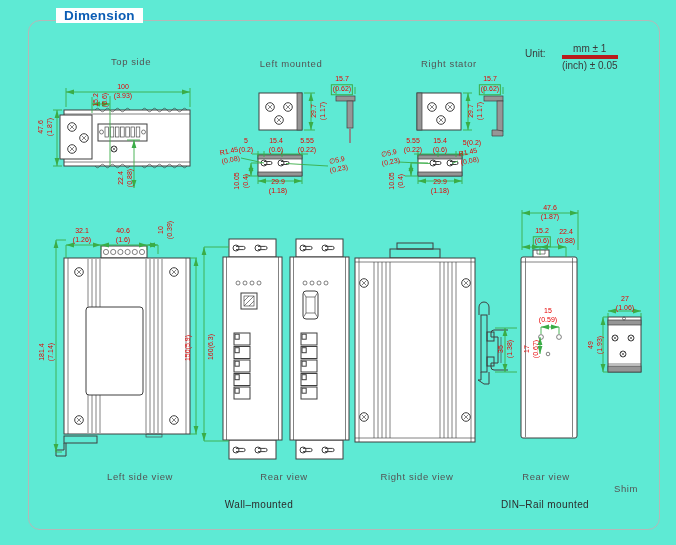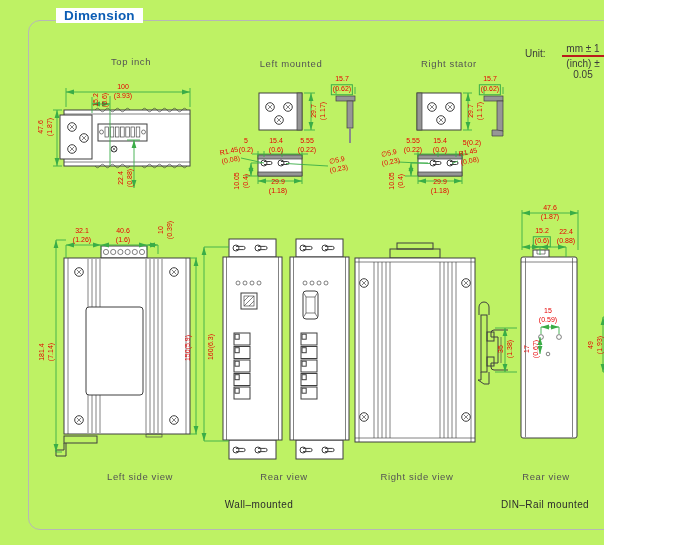--- a/index.html
+++ b/index.html
@@ -1,29 +1,29 @@
 <!DOCTYPE html>
 <html><head>
 <meta charset="utf-8">
 <style>
   *{margin:0;padding:0;box-sizing:border-box}
   html,body{width:676px;height:545px;background:#fff;font-family:"Liberation Sans",sans-serif}
-  .page{position:relative;width:604px;height:545px;background:#bef264;overflow:hidden}
+  .page{position:relative;width:676px;height:545px;background:#5eead4;overflow:hidden}
   .frame{position:absolute;left:28px;top:20px;width:632px;height:510px;border:1.5px solid #b7b7b7;border-radius:12px}
   .title{position:absolute;left:56px;top:8px;background:#fff;padding:0 8px;color:#0b5cb4;font-weight:bold;font-size:13.5px;letter-spacing:.2px}
   .vlabel{position:absolute;transform:translate(-50%,-50%);color:#545454;font-size:9.5px;letter-spacing:.6px;white-space:nowrap}
   .foot{position:absolute;transform:translate(-50%,-50%);color:#2c2c2c;font-size:10px;letter-spacing:.4px;white-space:nowrap}
   .dim{position:absolute;transform:translate(-50%,-50%);color:#e60000;font-size:7px;line-height:1.25;text-align:center;white-space:nowrap}
   .dim span{display:block}
   .dim.v{transform:translate(-50%,-50%) rotate(-90deg)}
   .dim.t{transform:translate(-50%,-50%) rotate(-12deg)}
   .boxed{border:1px solid #3aad47;padding:0 1px}
   .unit-prefix{position:absolute;color:#3a3a3a;font-size:10px}
   .frac{position:absolute;color:#3a3a3a;font-size:10px;text-align:center}
-  .frac .num{border-bottom:2px solid #b91c1c;padding:0 3px 1px 3px}
+  .frac .num{border-bottom:4px solid #b91c1c;padding:0 3px 1px 3px}
   .frac .den{padding-top:1px}
   svg.art{position:absolute;left:0;top:0}
   .o{stroke:#3f3f3f;stroke-width:1;fill:none}
   .of{stroke:#3f3f3f;stroke-width:1;fill:#fff}
   .thin{stroke-width:.65}
   .gy{fill:#969696;stroke:#3f3f3f;stroke-width:.7}
   .g{stroke:#3aad47;stroke-width:.9;fill:none}
   .arr{marker-start:url(#ar);marker-end:url(#ar)}
 </style>
 </head>
@@ -287,21 +287,21 @@
       <use href="#scr3" x="615" y="338"></use>
         <use href="#scr3" x="631" y="338"></use>
         <use href="#scr3" x="623" y="354"></use>
       <path class="g" d="M608,313 V317 M641,313 V317"></path>
       <line x1="608" y1="311" x2="641" y2="311" class="g arr"></line>
       <path class="g" d="M603,317 H608 M603,372 H608"></path>
       <line x1="603" y1="317" x2="603" y2="372" class="g arr"></line>
     </g>
   </svg>
 
-  <div class="vlabel" style="left:131px;top:61px">Top inch</div>
+  <div class="vlabel" style="left:131px;top:61px">Top side</div>
   <div class="vlabel" style="left:291px;top:63px">Left mounted</div>
   <div class="vlabel" style="left:449px;top:63px">Right stator</div>
   <div class="vlabel" style="left:140px;top:476px">Left side view</div>
   <div class="vlabel" style="left:284px;top:476px">Rear view</div>
   <div class="vlabel" style="left:417px;top:476px">Right side view</div>
   <div class="vlabel" style="left:546px;top:476px">Rear view</div>
   <div class="vlabel" style="left:626px;top:488px">Shim</div>
   <div class="foot" style="left:259px;top:504px">Wall–mounted</div>
   <div class="foot" style="left:545px;top:504px">DIN–Rail mounted</div>
 

